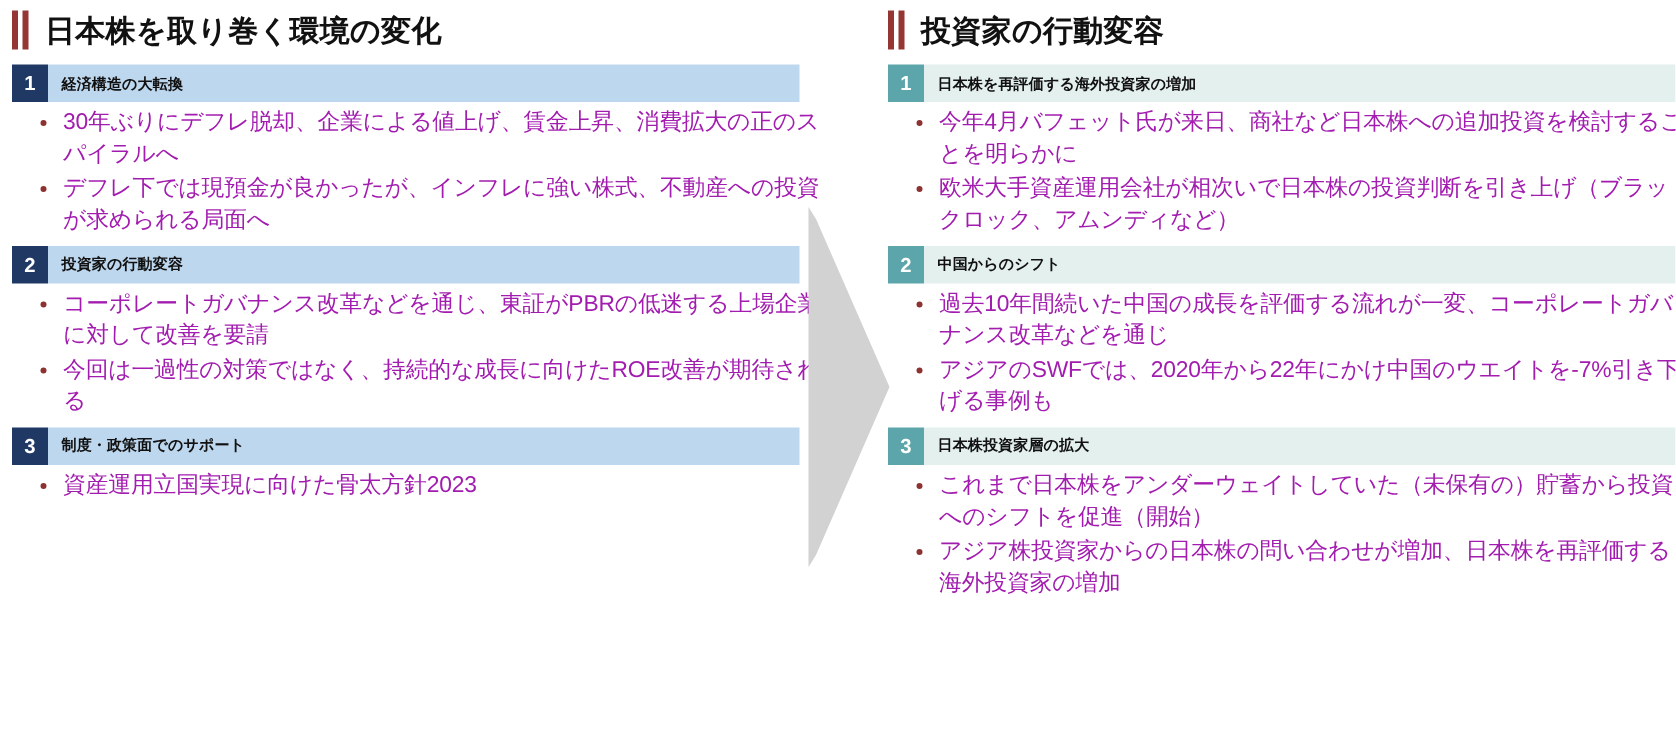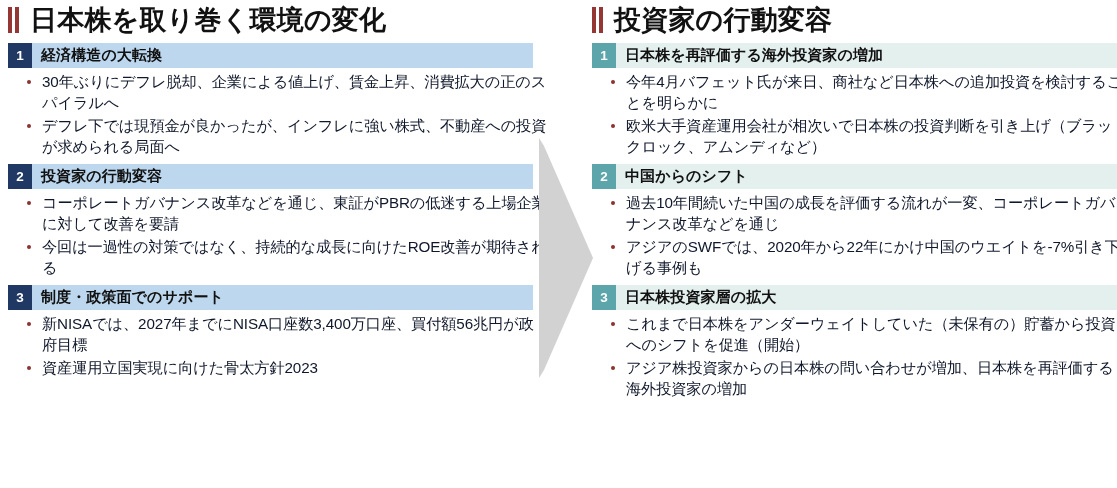--- a/index.html
+++ b/index.html
@@ -52,21 +52,21 @@
     position: absolute;
     top: 0;
     width: 4px;
     height: 26px;
     background: #963634;
   }
   .title-accent::before { left: 0; }
   .title-accent::after  { left: 7px; }
 
   .col-title-text {
-    font-size: 27px;
+    font-size: 20px;
     font-weight: bold;
     letter-spacing: 0.2px;
     color: #111111;
     white-space: nowrap;
   }
 
   
   .section { margin-bottom: 2px; }
 
   .sec-head {
@@ -83,21 +83,21 @@
     justify-content: center;
     font-size: 13.5px;
     font-weight: bold;
     color: #ffffff;
   }
   .sec-bar {
     flex: 1 1 auto;
     display: flex;
     align-items: center;
     padding-left: 9px;
-    font-size: 15px;
+    font-size: 10px;
     font-weight: bold;
     color: #111111;
     letter-spacing: 0.1px;
     white-space: nowrap;
   }
 
   .column-left  .sec-badge { background: #203864; }
   .column-left  .sec-bar   { background: #bdd7ee; }
   .column-right .sec-badge { background: #5ca5aa; }
   .column-right .sec-bar   { background: #e4f0ee; }
@@ -107,21 +107,21 @@
     list-style: none;
     margin: 4px 0 6px 0;
     padding: 0;
   }
   ul.bullets li {
     position: relative;
     padding-left: 34px;
     margin: 0 0 2px 0;
     font-size: 15.2px;
     line-height: 1.38;
-    color: #0f172a;
+    color: #a21caf;
     letter-spacing: -0.1px;
   }
   ul.bullets li .dot {
     position: absolute;
     left: 19px;
     top: 8px;
     width: 4px;
     height: 4px;
     border-radius: 50%;
     background: #8c3230;
@@ -173,21 +173,20 @@
         <li><span class="dot"></span><span>今回は一過性の対策ではなく、持続的な成長に向けたROE改善が期待される</span></li>
       </ul>
     </div>
 
     <div class="section">
       <div class="sec-head">
         <div class="sec-badge">3</div>
         <div class="sec-bar">制度・政策面でのサポート</div>
       </div>
       <ul class="bullets">
-        <li><span class="dot"></span><span>新NISAでは、2027年までにNISA口座数3,400万口座、買付額56兆円が政府目標</span></li>
         <li><span class="dot"></span><span>資産運用立国実現に向けた骨太方針2023</span></li>
       </ul>
     </div>
 
   </div>
 
   <div class="arrow-connector">
     <svg width="58" height="240" viewBox="0 0 58 240" aria-hidden="true">
       <polygon points="2,0 2,240 7,232 56,120 7,8" fill="#d2d2d2"></polygon>
     </svg>

